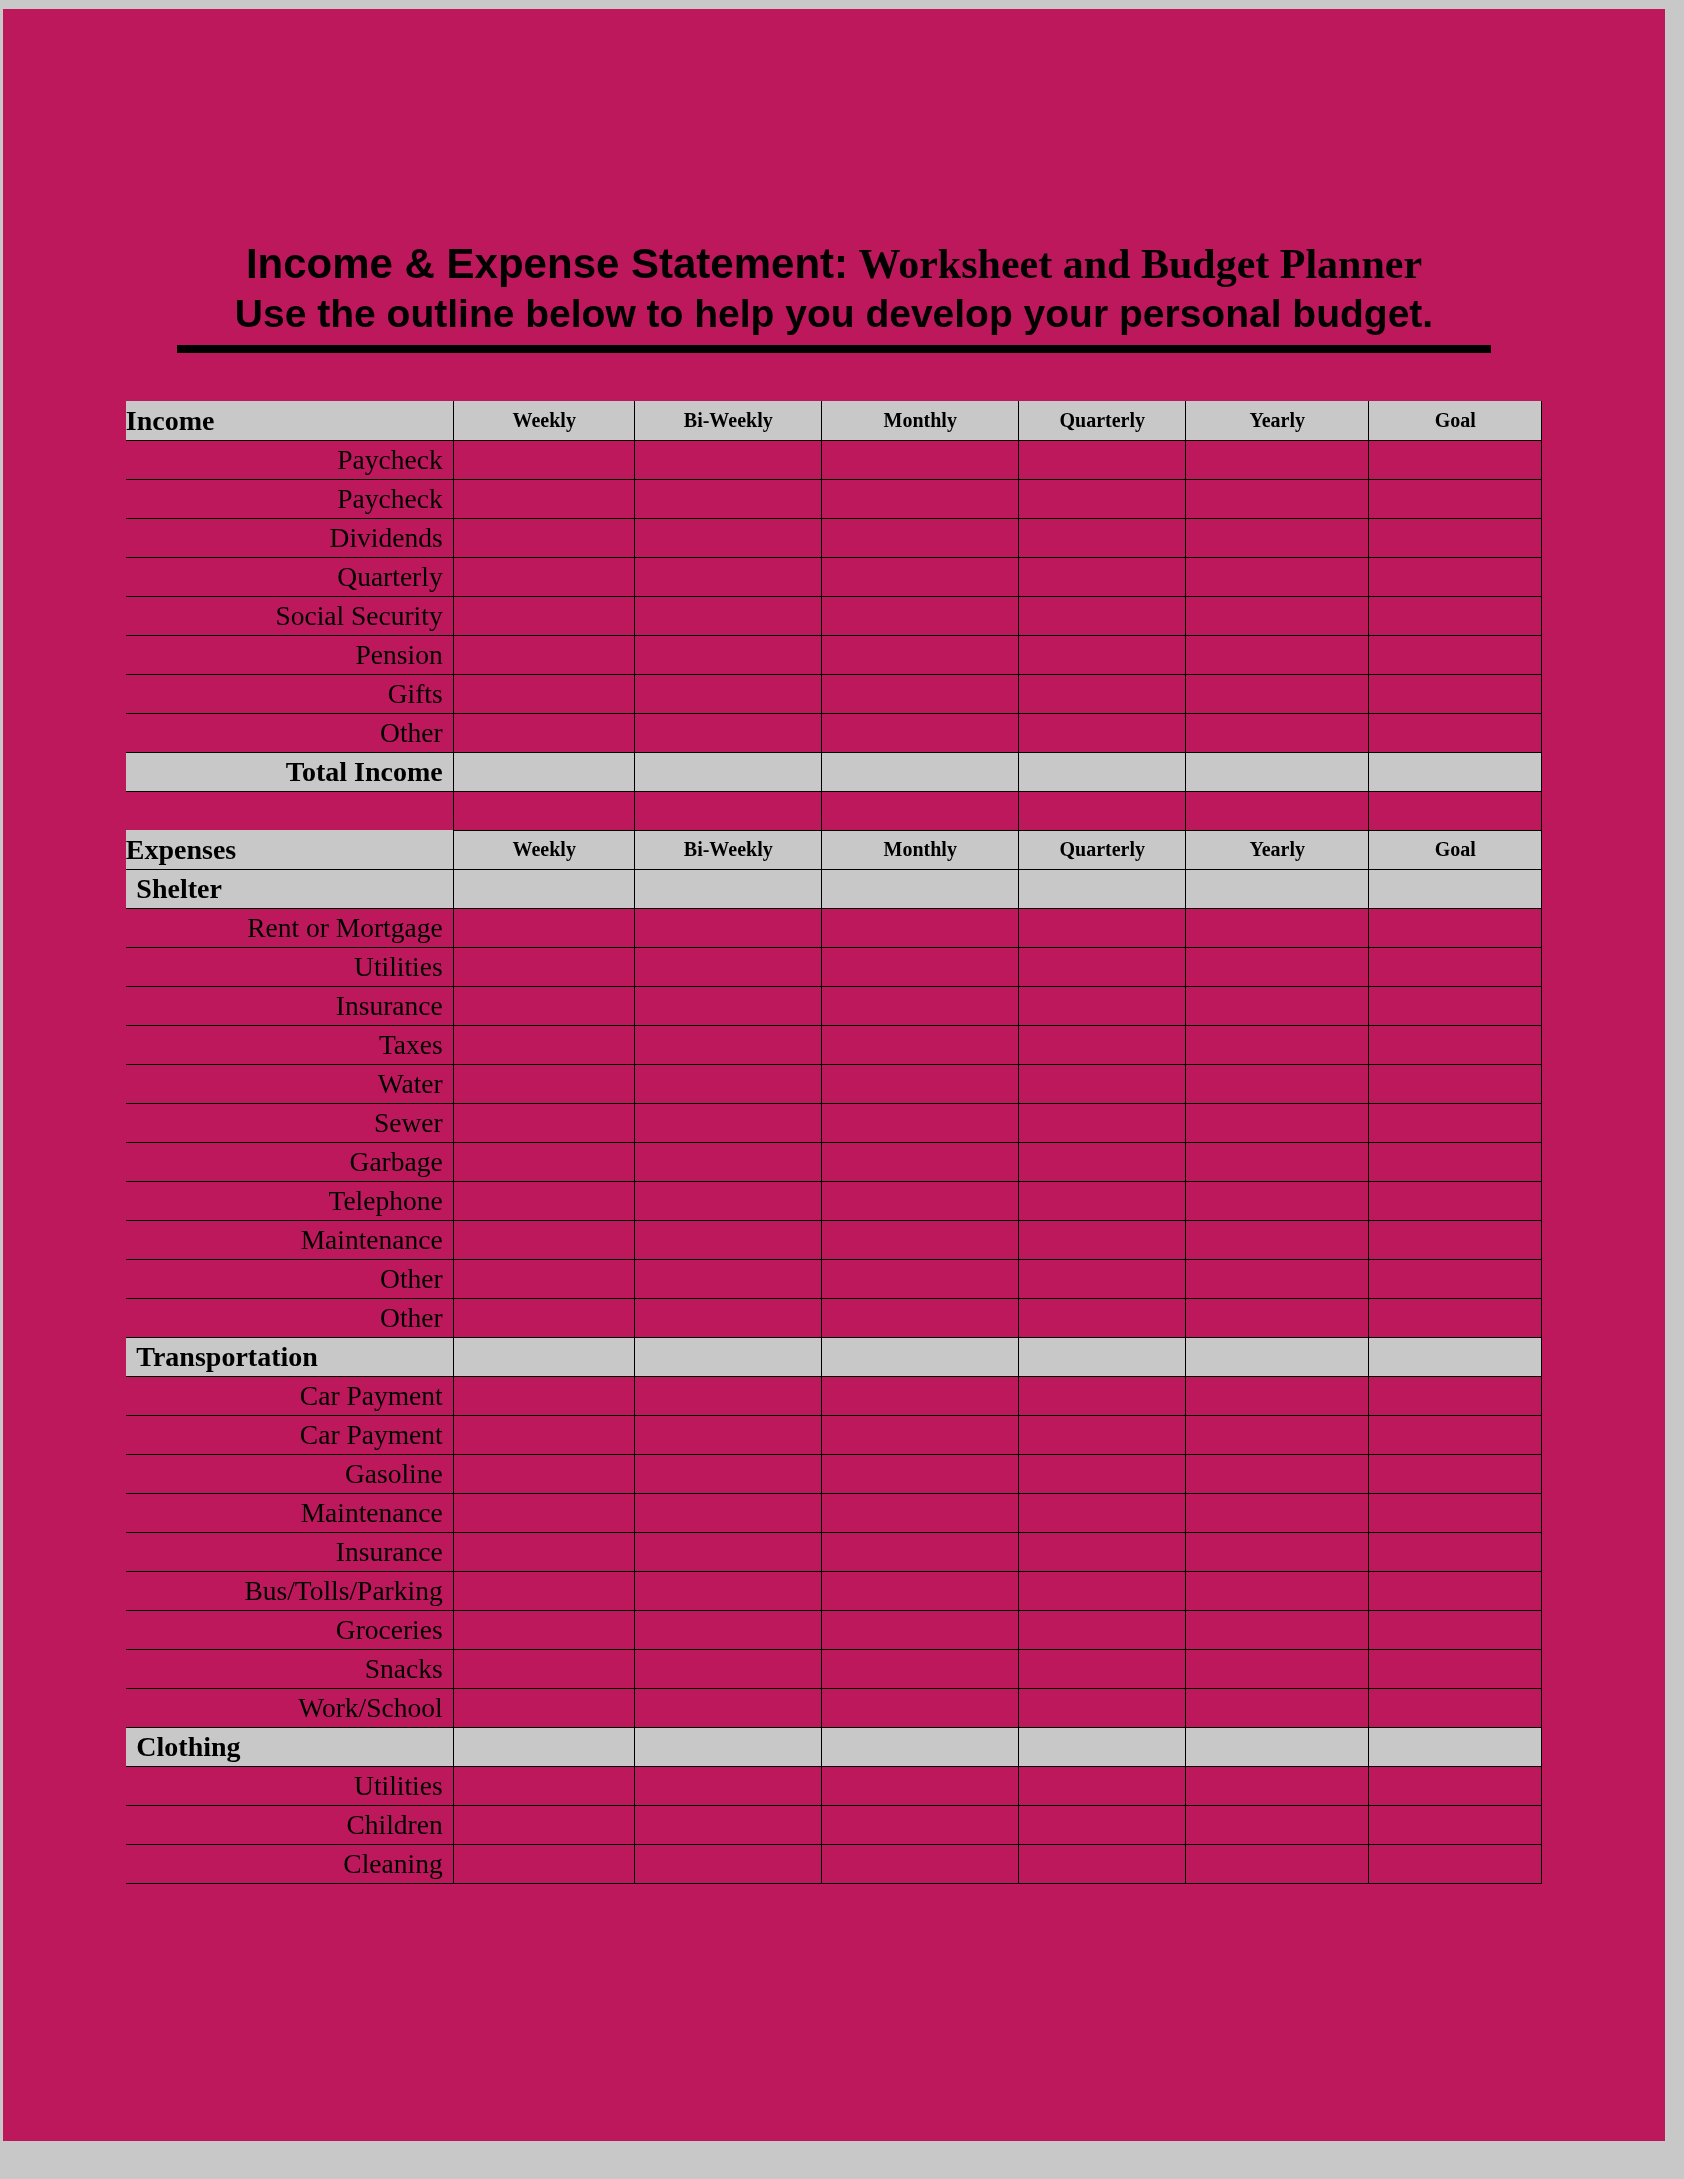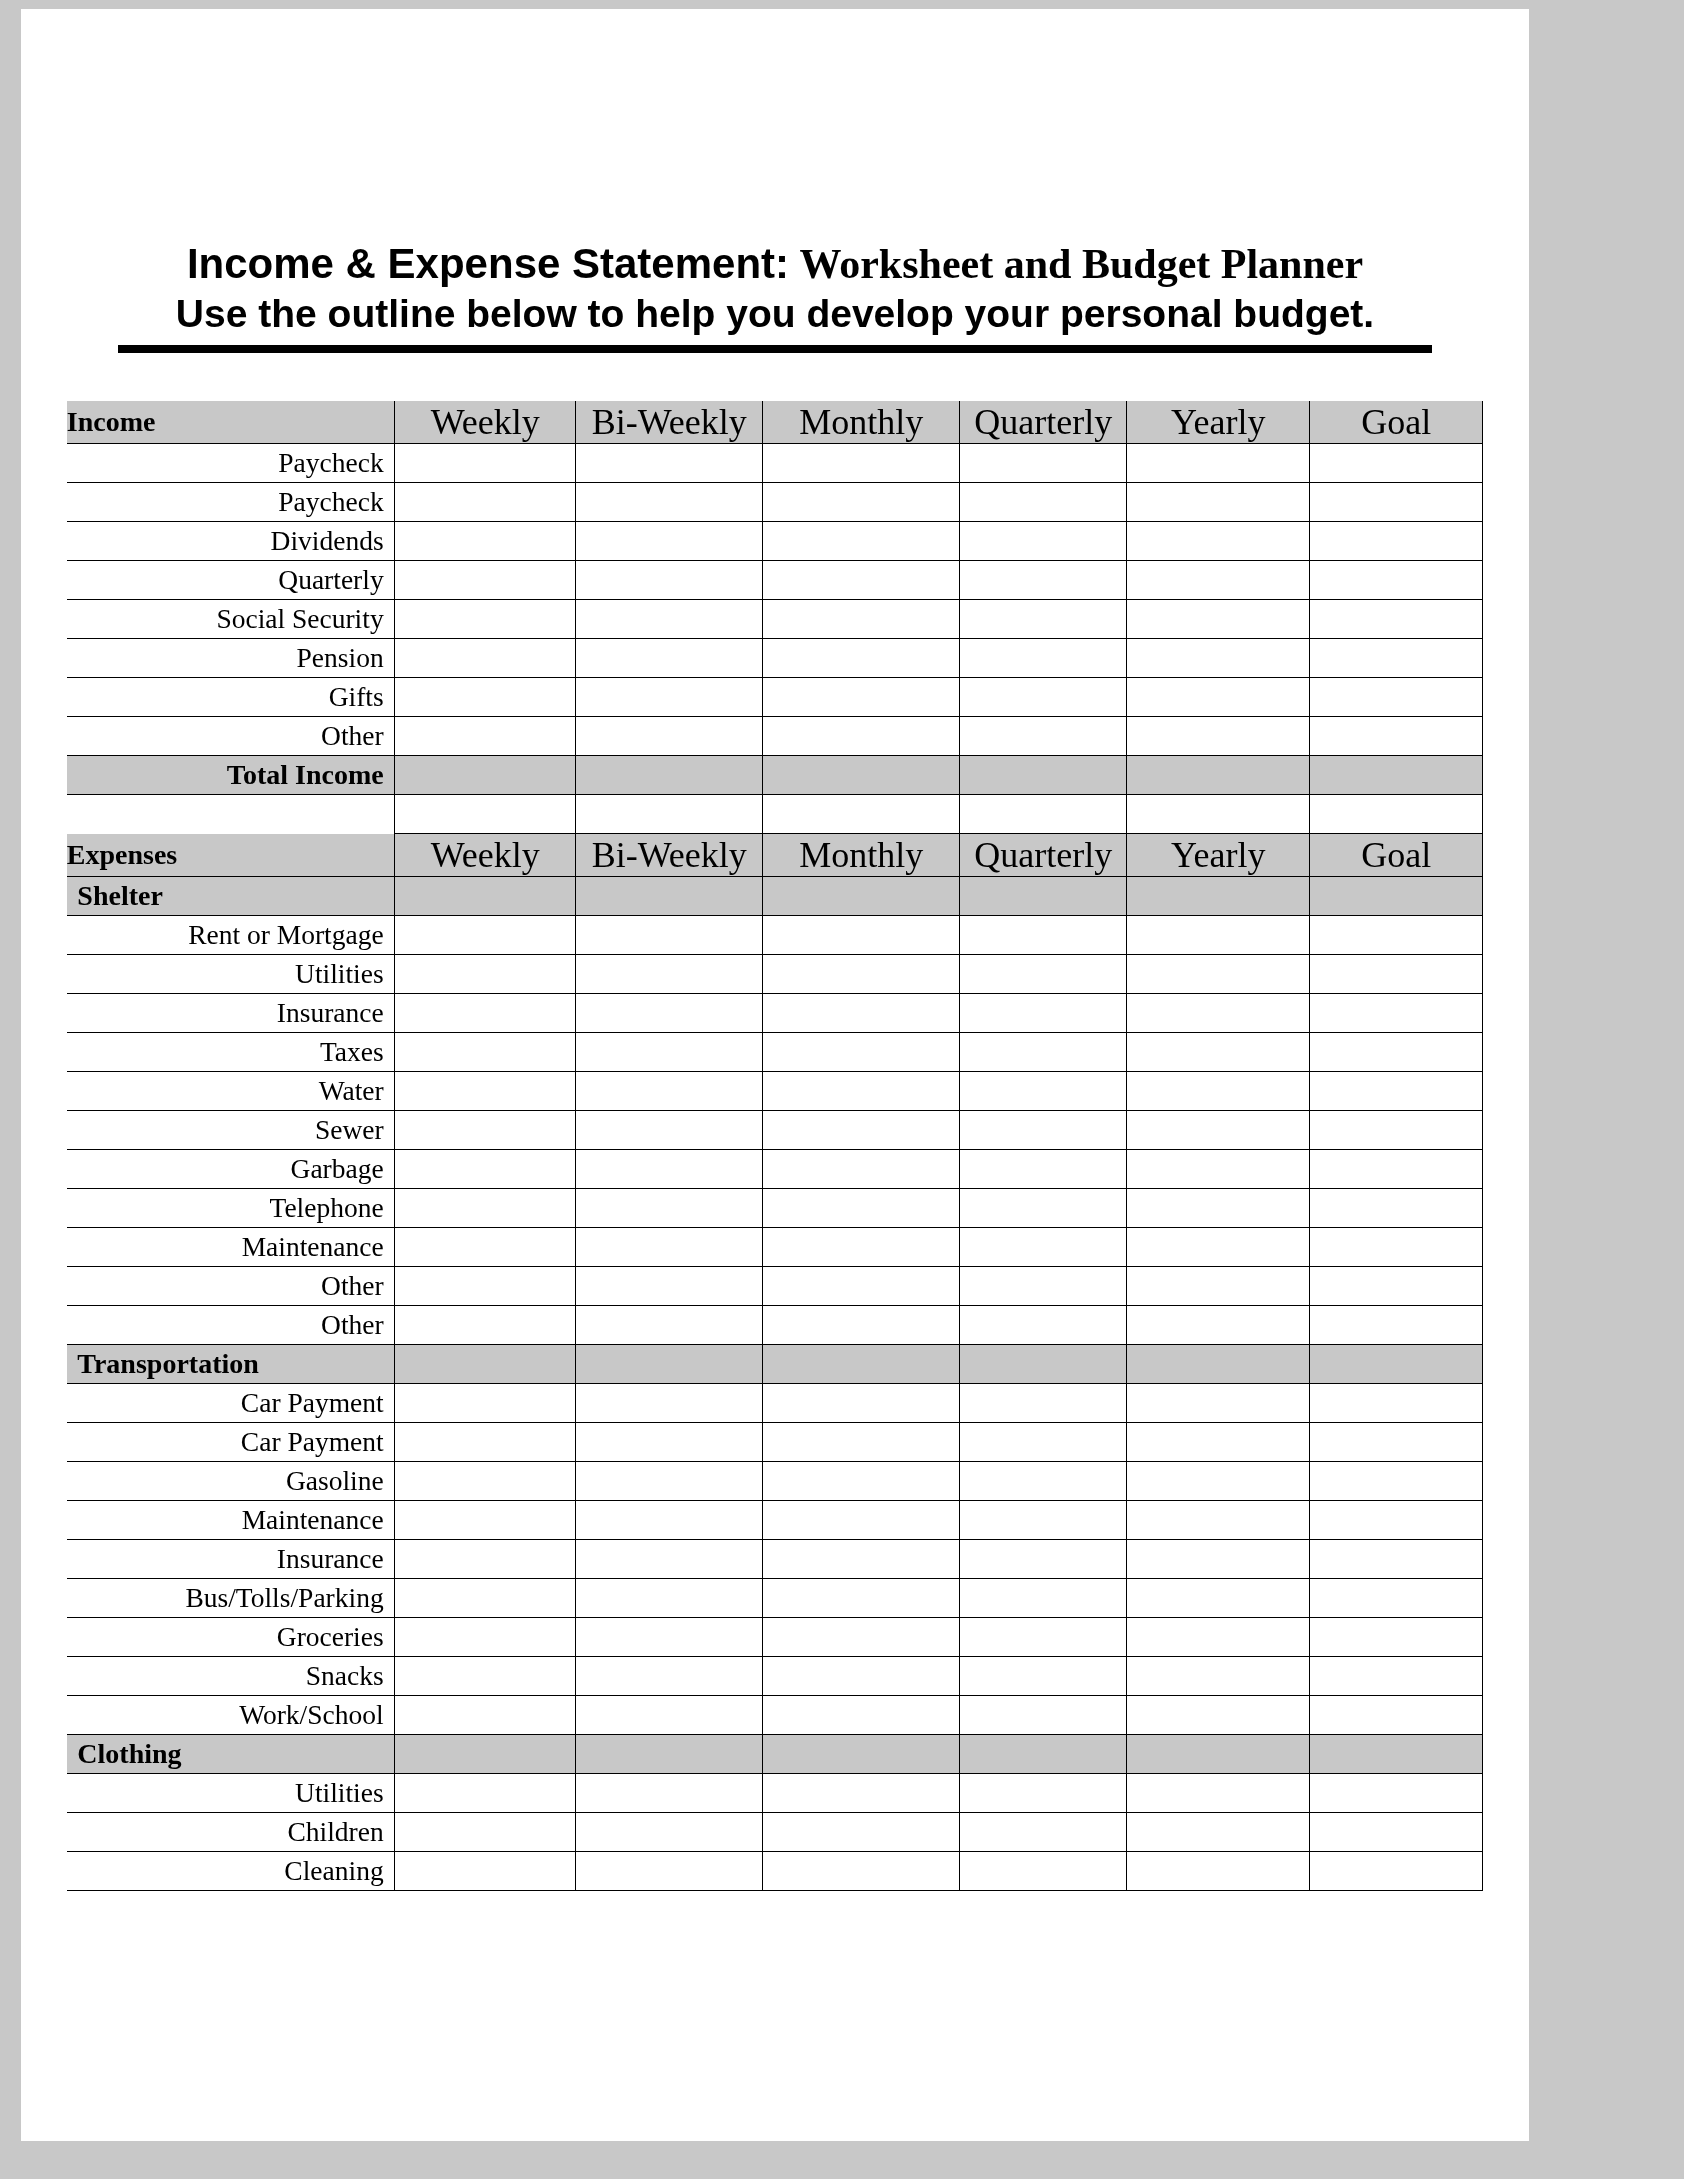--- a/index.html
+++ b/index.html
@@ -9,25 +9,25 @@
   body {
     width: 1685px;
     height: 2179px;
     position: relative;
     background: var(--frame-color, #c8c8c8);
     font-family: "Liberation Serif", serif;
     color: #000;
   }
   .page {
     position: absolute;
-    left: 21px;
+    left: 3px;
     top: 8.9px;
-    width: 1508px;
+    width: 1662px;
     height: 2132px;
-    background: #ffffff;
+    background: #be185d;
     overflow: hidden;
   }
   .header-block {
     padding-top: 232px;
     text-align: center;
   }
   .title {
     font-size: 42px;
     line-height: 1.1;
     white-space: nowrap;
@@ -79,22 +79,22 @@
   .gray {
     background: var(--header-bg, #c8c8c8);
   }
   .header-label {
     text-align: left;
     font-weight: bold;
     font-size: 28px;
   }
   .col-header {
     text-align: center;
-    font-weight: normal;
-    font-size: 36px;
+    font-weight: bold;
+    font-size: 20px;
   }
   .section-label {
     text-align: left;
     padding-left: 10.6px;
     font-weight: bold;
     font-size: 28px;
   }
   .total-label {
     font-weight: bold;
     font-size: 28px;

